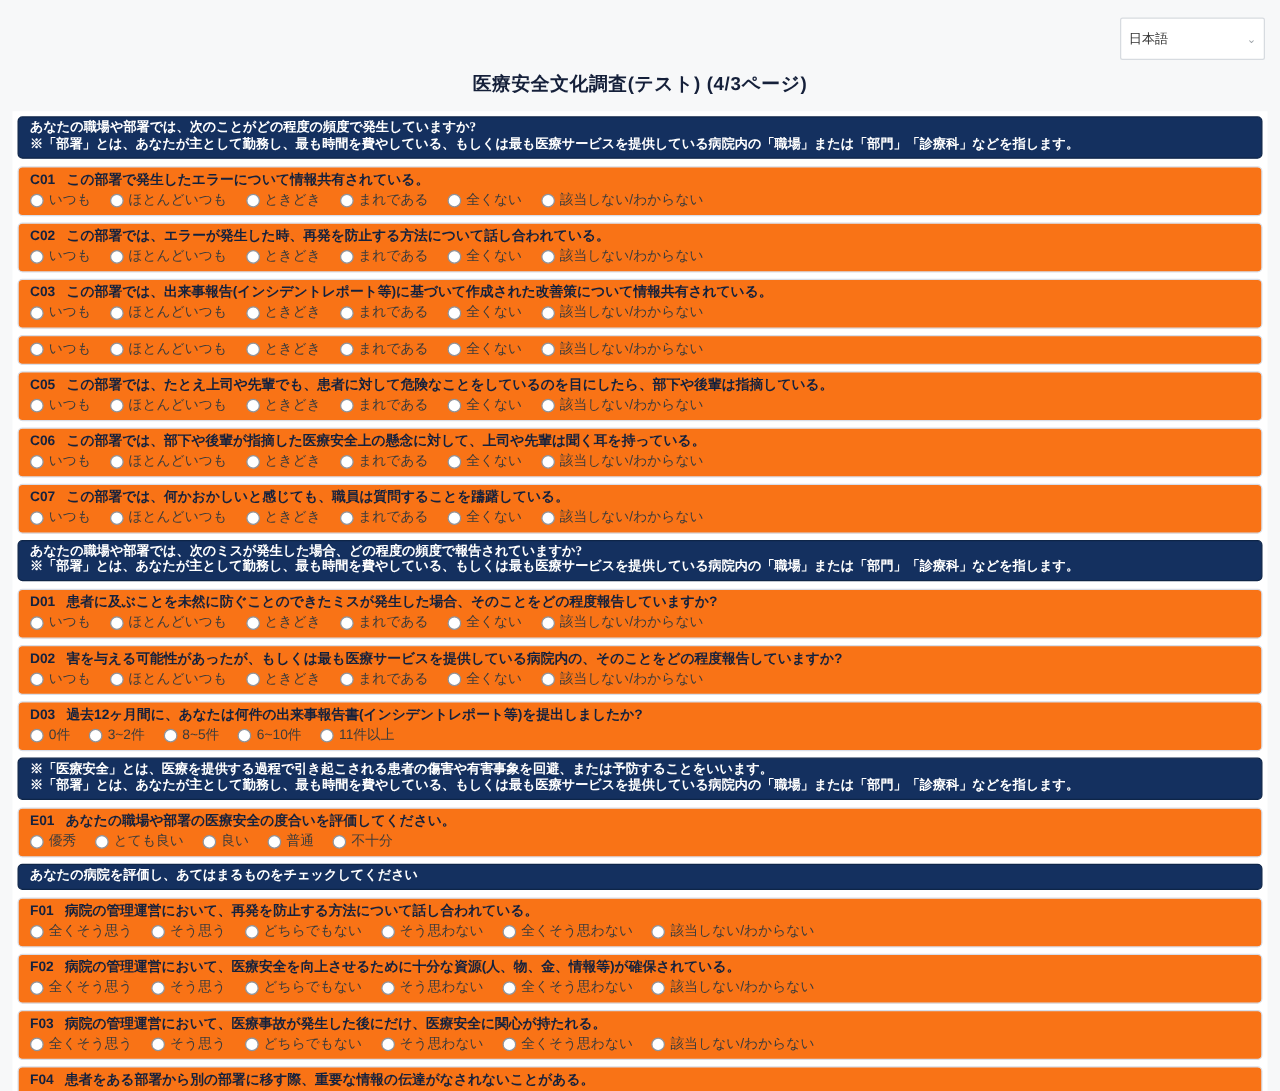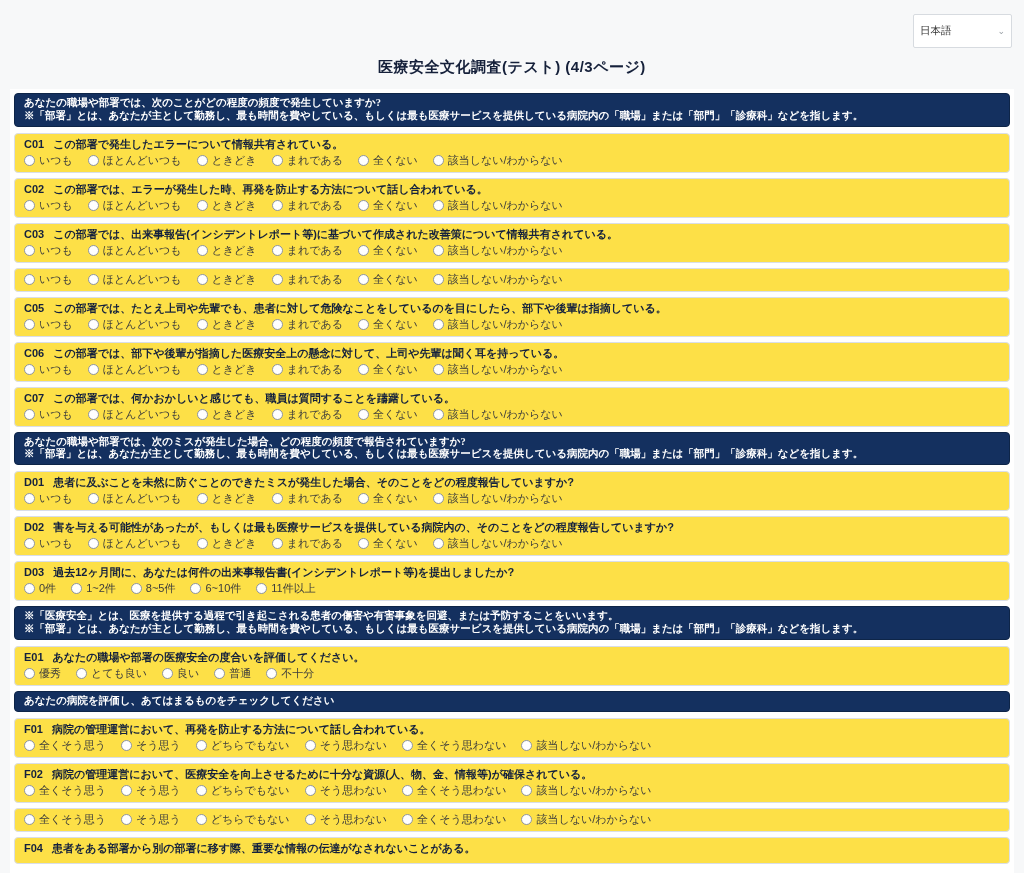--- a/index.html
+++ b/index.html
@@ -1,31 +1,31 @@
 <!DOCTYPE html>
 <html><head>
 <meta charset="utf-8">
 <style>
   * { margin:0; padding:0; box-sizing:border-box; }
   html,body { width:1024px; height:873px; overflow:hidden;
     background:#f7f8f9; font-family:"Liberation Sans","DejaVu Sans",sans-serif; }
   .top-bar { display:flex; justify-content:flex-end; padding:14px 12px 0 12px; }
-  .lang-select { width:99px; height:19px; background:#fff; border:1px solid #d7dbe0;
+  .lang-select { width:116px; height:19px; background:#fff; border:1px solid #d7dbe0;
     border-radius:2px; display:flex; align-items:center; justify-content:space-between;
     padding:16px 6px; font-size:10.5px; color:#333; cursor:default; }
   .lang-chevron { color:#9aa0a6; font-size:9px; line-height:1; }
   .page-title { text-align:center; font-size:15px; font-weight:bold; color:#15203a;
     margin:10px 0 12px 0; letter-spacing:0.5px; }
   .form-wrap { background:#ffffff; margin:0 10px; padding:4px 4px 10px 4px; }
   .section { margin-bottom:5px; }
   .section-header { background:#14305f; color:#ffffff; font-size:10.5px; font-weight:bold;
     line-height:1.22; padding:3px 9px; border-radius:4px; border:1px solid #0e2548;
     margin-bottom:6px; }
   .section-header .hdr-line { display:block;font-family:Liberation Serif, serif; }
-  .q-block { background:#fde047; border:1px solid #d9dee8; border-radius:4px;
+  .q-block { background:#f97316; border:1px solid #d9dee8; border-radius:4px;
     padding:4px 9px 5px 9px; margin-bottom:5px; }
   .q-title { font-size:11px; font-weight:bold; color:#14213d; line-height:13px;
     margin-bottom:3px; }
   .q-id { margin-right:9px; }
   .options { display:flex; flex-wrap:wrap; align-items:center; column-gap:15px;
     font-size:11px; color:#3c3c3c; line-height:13px; }
   .opt { display:flex; align-items:center; cursor:pointer; }
   .opt input[type=radio] { appearance:none; -webkit-appearance:none; width:11px; height:11px;
     border:1px solid #8f959e; border-radius:50%; background:#fff; margin:0 4px 0 0; cursor:pointer; }
 </style>
@@ -315,21 +315,21 @@
       </div>
       <div class="q-block">
         <div class="q-title"><span class="q-id">D03</span><span>過去12ヶ月間に、あなたは何件の出来事報告書(インシデントレポート等)を提出しましたか?</span></div>
         <div class="options">
           <label class="opt">
             <input type="radio" name="D03" value="0件" style="">
             <span>0件</span>
           </label>
           <label class="opt">
             <input type="radio" name="D03" value="1~2件" style="">
-            <span>1~2件</span>
+            <span>3~2件</span>
           </label>
           <label class="opt">
             <input type="radio" name="D03" value="3~5件" style="">
             <span>8~5件</span>
           </label>
           <label class="opt">
             <input type="radio" name="D03" value="6~10件" style="">
             <span>6~10件</span>
           </label>
           <label class="opt">
@@ -426,20 +426,21 @@
             <input type="radio" name="F02" value="全くそう思わない" style="">
             <span>全くそう思わない</span>
           </label>
           <label class="opt">
             <input type="radio" name="F02" value="該当しない/わからない" style="">
             <span>該当しない/わからない</span>
           </label>
         </div>
       </div>
       <div class="q-block">
+        <div class="q-title"><span class="q-id">F03</span><span>病院の管理運営において、医療事故が発生した後にだけ、医療安全に関心が持たれる。</span></div>
         <div class="options">
           <label class="opt">
             <input type="radio" name="F03" value="全くそう思う" style="">
             <span>全くそう思う</span>
           </label>
           <label class="opt">
             <input type="radio" name="F03" value="そう思う" style="">
             <span>そう思う</span>
           </label>
           <label class="opt">

